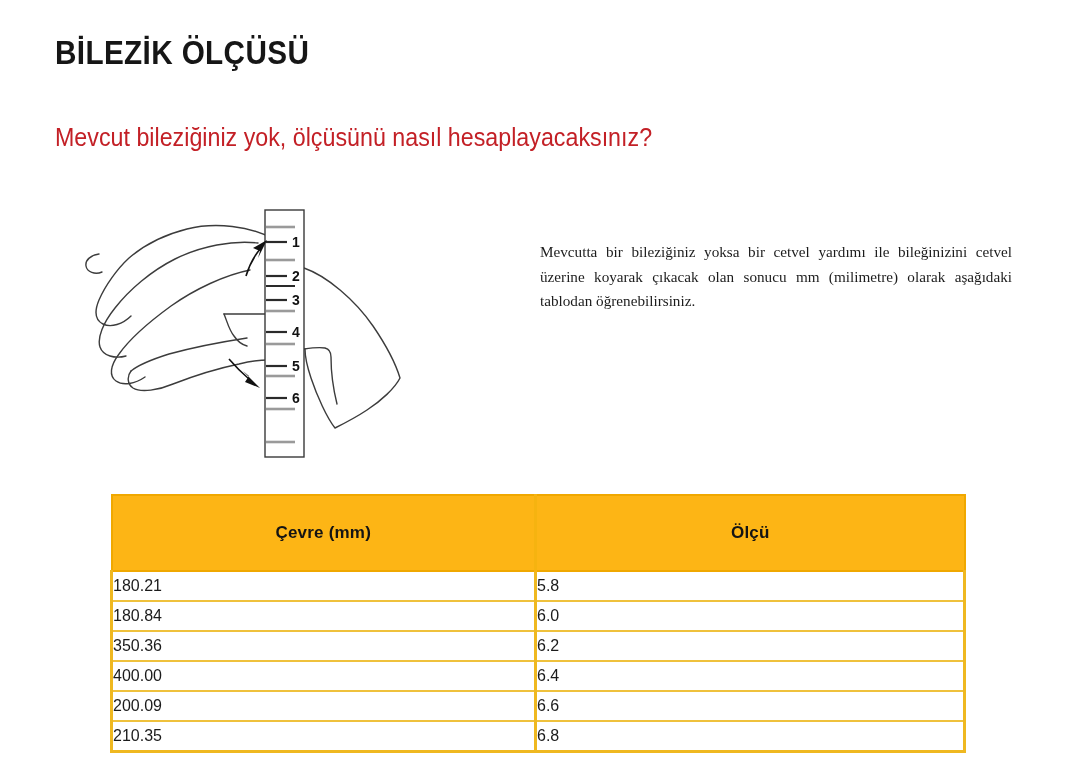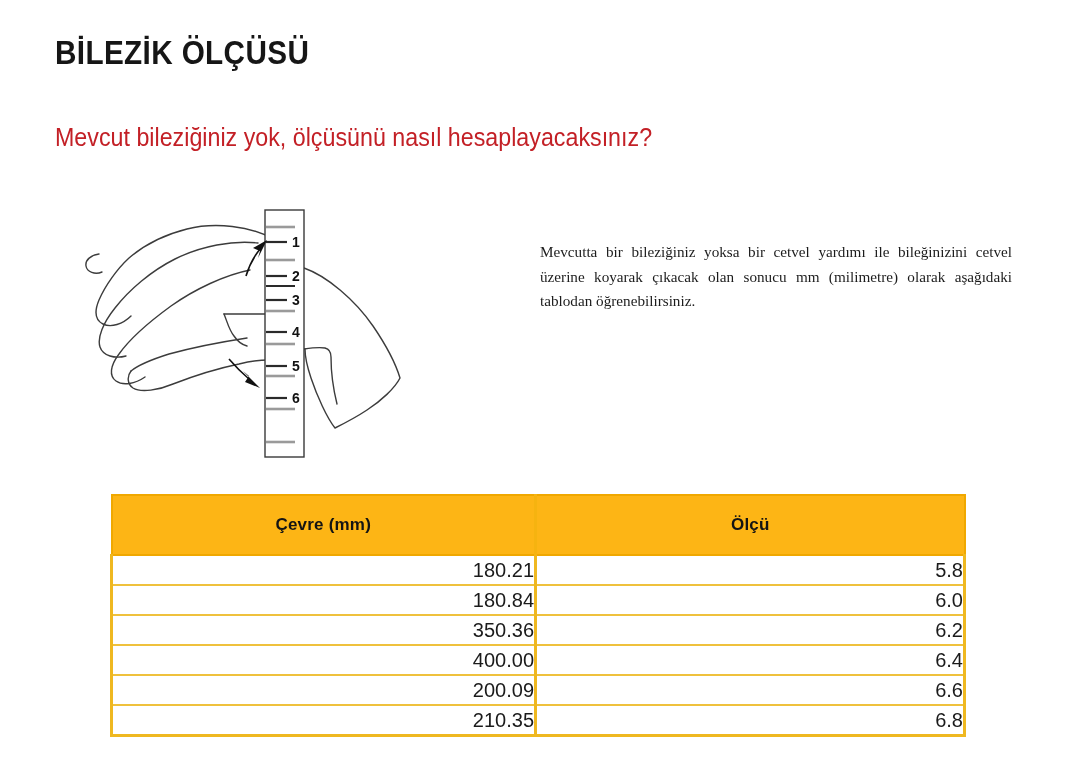--- a/index.html
+++ b/index.html
@@ -86,35 +86,35 @@
   }
   .size-table col.c1 { width: 424px; }
   .size-table col.c2 { width: 429px; }
 
   .size-table thead th {
     background: #FDB515;
     color: #141414;
     font-size: 17px;
     font-weight: bold;
     height: 42px;
-    padding: 8px;
+    padding: 16px;
     text-align: center;
     vertical-align: middle;
     border: 2px solid #F0A800;
     letter-spacing: 0.2px;
   }
   .size-table thead th.divider-left {
     border-left: 3px solid #F6B310;
   }
   .size-table tbody td {
     height: 28px;
     padding: 0;
-    text-align: right;
+    text-align: left;
     vertical-align: middle;
-    font-size: 20px;
+    font-size: 16px;
     color: #1b1b1b;
     background: #ffffff;
     border-top: 2px solid #EFC13C;
     border-bottom: 2px solid #EFC13C;
     border-left: 3px solid #EFB820;
     border-right: 3px solid #EFB820;
   }
   .size-table tbody tr:last-child td {
     border-bottom: 3px solid #EFB820;
   }

